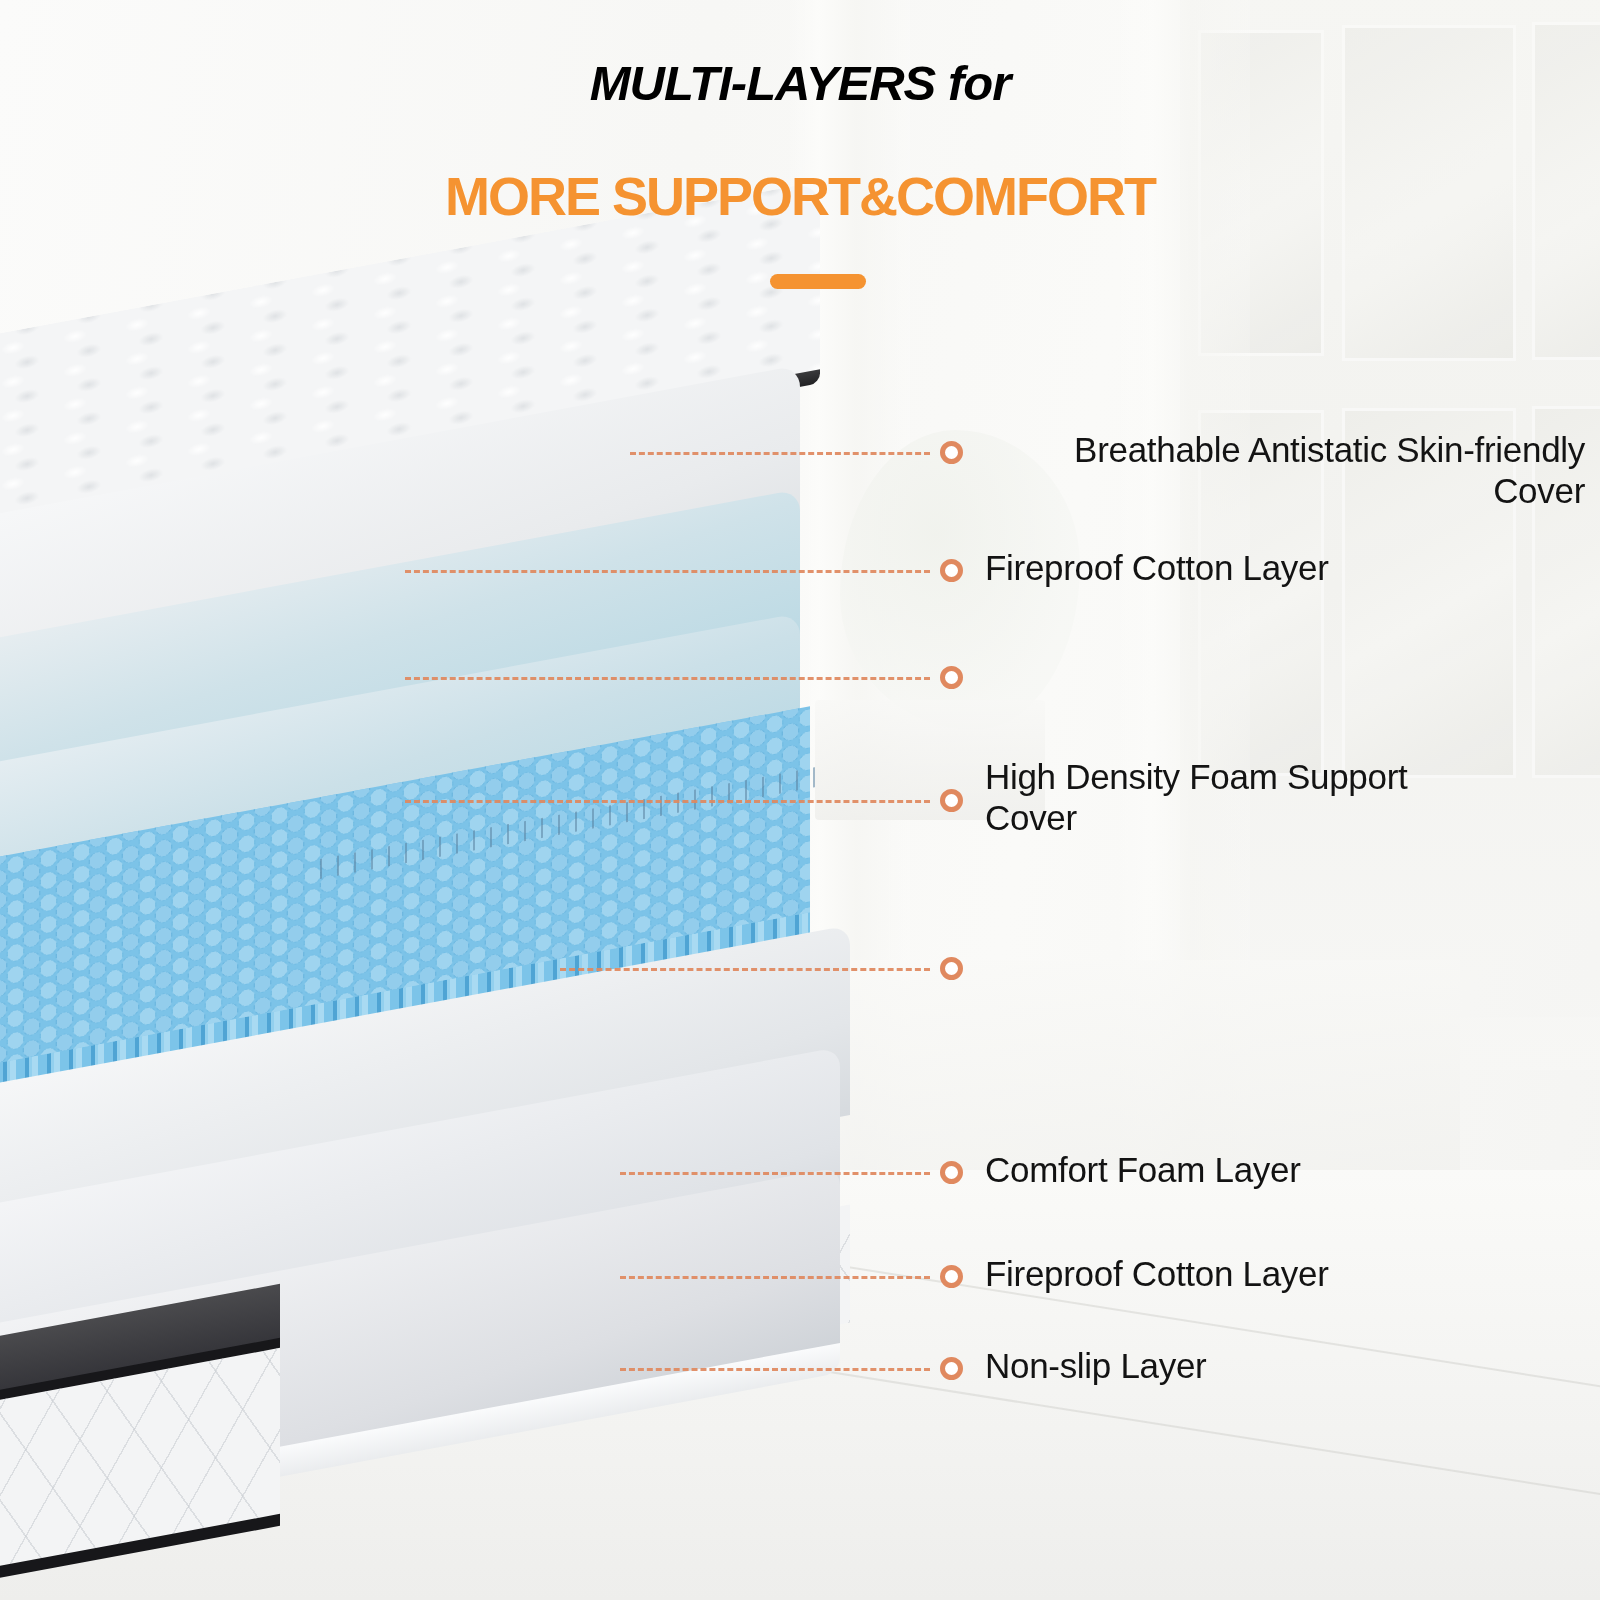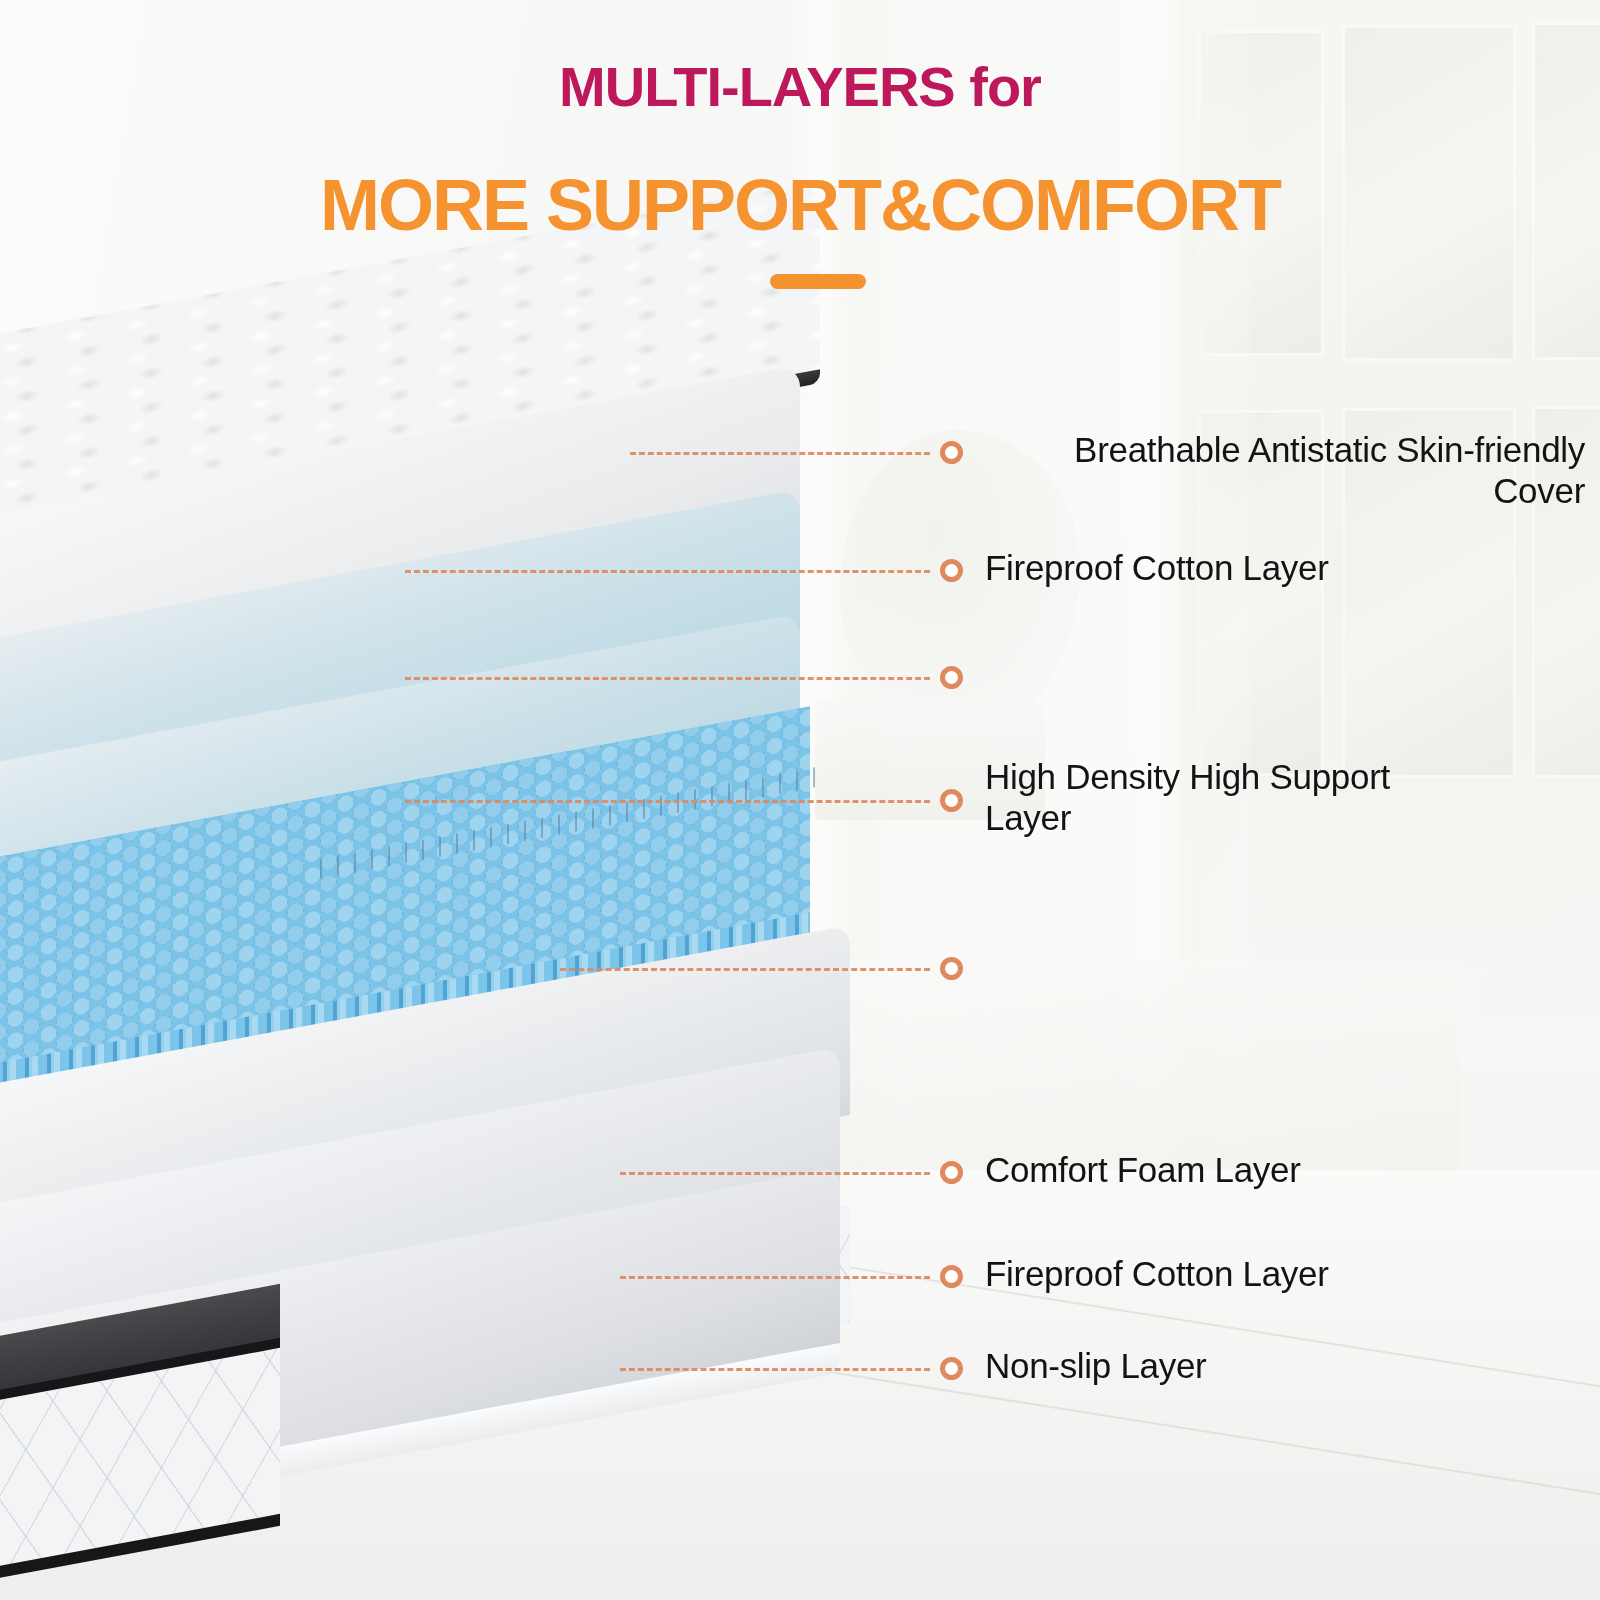--- a/index.html
+++ b/index.html
@@ -25,23 +25,23 @@
   .bg-floor{position:absolute;left:0;right:0;bottom:0;height:430px;
     background:linear-gradient(180deg,#fafaf8,#f3f3f1 60%,#eeeeec);}
   .bg-floorline{position:absolute;height:2px;background:rgba(205,205,200,.45);transform-origin:left center;}
   .bg-plant{position:absolute;border-radius:48% 52% 44% 56%/55% 45% 55% 45%;
     background:radial-gradient(ellipse at 40% 35%,#eef0ea,#f6f7f4 70%);opacity:.75;}
   .bg-table{position:absolute;background:linear-gradient(180deg,#f8f8f6,#eeeeeb);opacity:.8;border-radius:4px;}
   .bg-bed{position:absolute;background:linear-gradient(175deg,#fafaf8,#f0f0ed);opacity:.8;}
 
   
   .head{position:absolute;left:0;width:1600px;text-align:center;z-index:30;}
-  .title{top:58px;font-size:56px;font-weight:bold;color:#be185d;letter-spacing:-1px;
-         line-height:1.05;white-space:nowrap;}
-  .subtitle{top:168px;font-size:72px;font-weight:bold;color:#f59331;letter-spacing:-2px;
+  .title{top:58px;font-size:49px;font-weight:bold;color:#000000;letter-spacing:-1px;
+         line-height:1.05;white-space:nowrap;font-style:italic;}
+  .subtitle{top:168px;font-size:54px;font-weight:bold;color:#f59331;letter-spacing:-2px;
             line-height:1.05;white-space:nowrap;}
   .rule{position:absolute;left:770px;top:274px;width:96px;height:15px;border-radius:8px;
         background:#f59331;z-index:30;}
 
   
   .stack{position:absolute;left:-60px;top:330px;width:980px;height:1270px;z-index:20;}
 
   
   .panel{position:absolute;transform-origin:left top;}
 
@@ -218,21 +218,21 @@
 
     <div class="dash" style="left:405px;top:570px;width:525px;"></div>
     <div class="marker" style="left:940px;top:559px;"></div>
     <div class="lbl" style="left:985px;top:548px;width:600px;">Fireproof Cotton Layer</div>
 
     <div class="dash" style="left:405px;top:677px;width:525px;"></div>
     <div class="marker" style="left:940px;top:666px;"></div>
 
     <div class="dash" style="left:405px;top:800px;width:525px;"></div>
     <div class="marker" style="left:940px;top:789px;"></div>
-    <div class="lbl" style="left:985px;top:757px;width:430px;">High Density High Support Layer</div>
+    <div class="lbl" style="left:985px;top:757px;width:430px;">High Density Foam Support Cover</div>
 
     <div class="dash" style="left:560px;top:968px;width:370px;"></div>
     <div class="marker" style="left:940px;top:957px;"></div>
 
     <div class="dash" style="left:620px;top:1172px;width:310px;"></div>
     <div class="marker" style="left:940px;top:1161px;"></div>
     <div class="lbl" style="left:985px;top:1150px;width:600px;">Comfort Foam Layer</div>
 
     <div class="dash" style="left:620px;top:1276px;width:310px;"></div>
     <div class="marker" style="left:940px;top:1265px;"></div>

